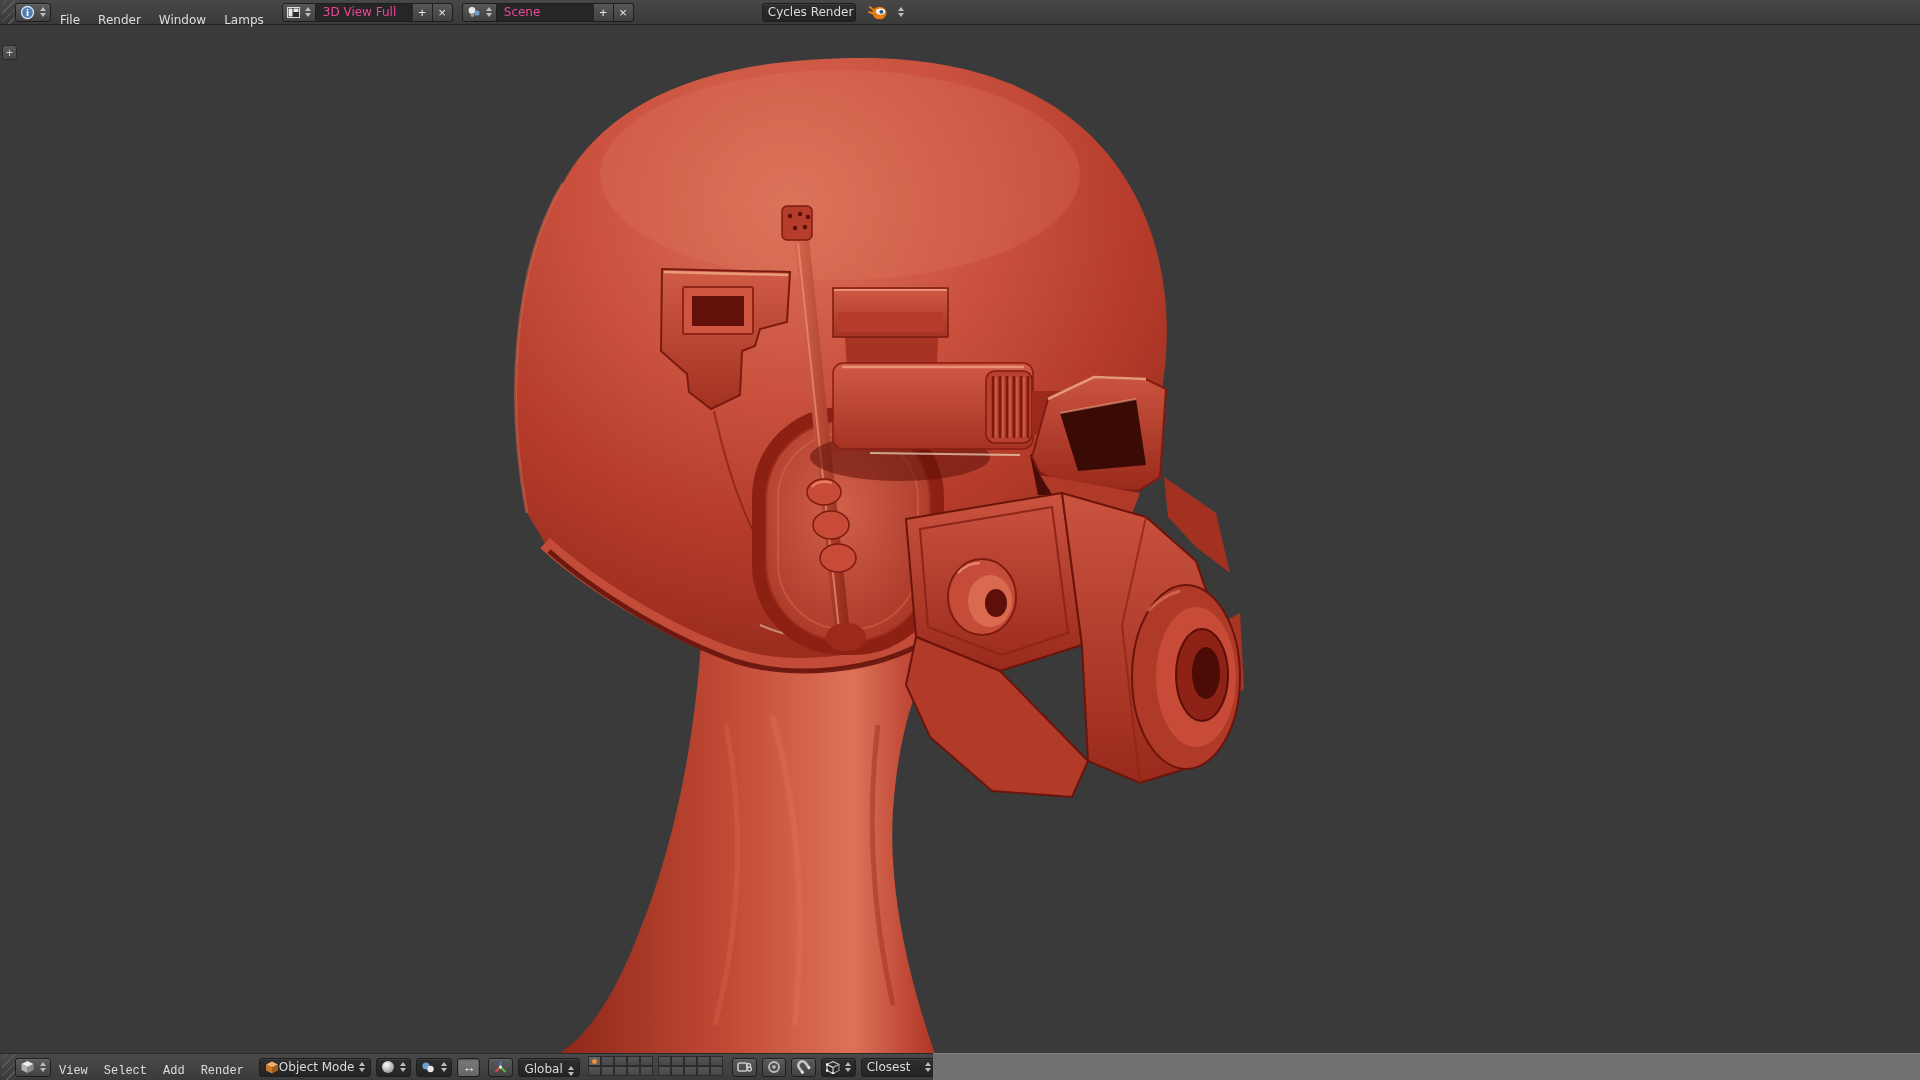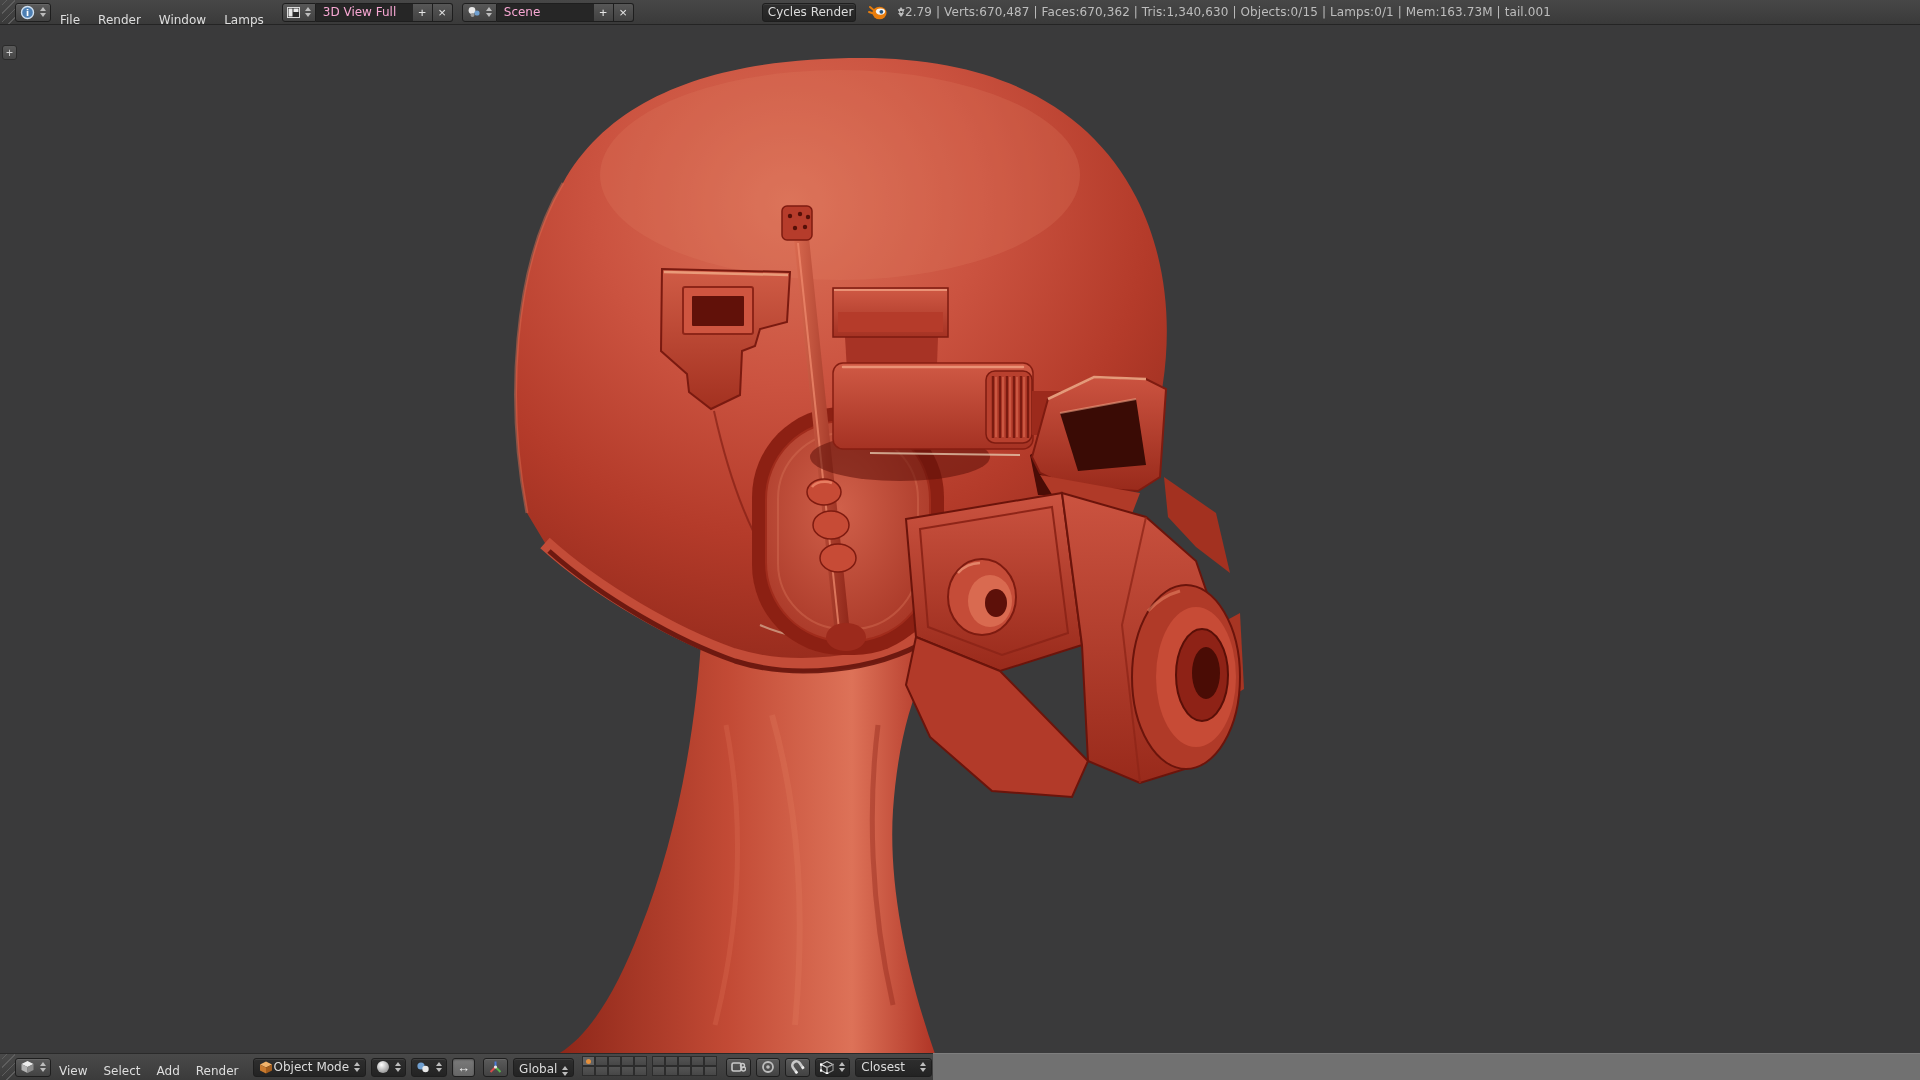--- a/index.html
+++ b/index.html
@@ -28,21 +28,21 @@
   .dd .lbl { white-space:nowrap; }
   .st { display:flex; flex-direction:column; gap:2px; margin-left:5px; }
   .st i { display:block; width:0; height:0; border-left:3.5px solid transparent; border-right:3.5px solid transparent; }
   .st .up { border-bottom:4px solid #bdbdbd; }
   .st .dn { border-top:4px solid #bdbdbd; }
   .menus { display:flex; align-items:center; }
   .menu-item { padding:8px 9px; height:25px; line-height:25px; cursor:pointer; color:#dedede; }
   .selector { display:flex; align-items:stretch; height:19px; margin-left:9px; }
   .selector .seg { border:1px solid #1e1e1e; display:flex; align-items:center; }
   .selector .icon-seg { background:linear-gradient(180deg,#575757,#414141); border-radius:3px 0 0 3px; padding:0 4px; cursor:pointer; }
-  .selector .field { background:#262626; width:97px; padding:0 7px; color:#f9a8d4; border-left:none; border-right:none; cursor:text; }
+  .selector .field { background:#262626; width:97px; padding:0 7px; color:#ec4899; border-left:none; border-right:none; cursor:text; }
   .selector .mini { width:20px; justify-content:center; background:linear-gradient(180deg,#575757,#414141); color:#e6e6e6; cursor:pointer; border-left:none; }
   .selector .mini:last-child { border-radius:0 3px 3px 0; }
   .engine { width:94px; margin-left:128px; justify-content:space-between;gap:40px; }
   .logo { margin-left:12px; flex:0 0 auto; }
   .stats { margin-left:11px; color:#bdbdbd; white-space:nowrap; letter-spacing:.1px; }
 
   
   .viewport { position:relative; flex:1 1 auto; background:#3a3a3b; overflow:hidden; }
   .viewport svg.model { position:absolute; left:0; top:0; }
   .vp-add {
@@ -52,21 +52,21 @@
   }
 
   
   .bottombar { height:27px; flex:0 0 27px; display:flex; position:relative; z-index:3; }
   .bb-dark {
     width:933px; flex:0 0 933px; display:flex; align-items:center;
     background:linear-gradient(180deg,#494949,#3b3b3b);
     border-top:1px solid #2a2a2a; padding-left:2px;
   }
   .bb-light { flex:1 1 auto; background:#717171; border-top:1px solid #7e7e7e; }
-  .bb-dark .menu-item { height:27px; line-height:27px; padding:4px 8px; }
+  .bb-dark .menu-item { height:27px; line-height:27px; padding:4px 8px;font-family:Liberation Mono, monospace; }
   .mode-dd { margin-left:7px; }
   .mode-dd .lbl { margin-left:0; }
   .icon-dd { margin-left:5px; padding:0 4px; }
   .toggle-on {
     background:linear-gradient(180deg,#7a7a7a,#666); color:#f2f2f2;
     box-shadow:inset 0 1px 2px rgba(0,0,0,.35);
   }
   .pair { display:flex; margin-left:8px; }
   .pair .btn { border-radius:0; }
   .pair .btn:first-child { border-radius:3px 0 0 3px; }
@@ -156,21 +156,20 @@
     </div>
 
     <svg class="logo" width="19" height="16" viewBox="0 0 19 16">
       <path d="M2 3 L8 8" stroke="#e87d0d" stroke-width="2" stroke-linecap="round"></path>
       <path d="M1 8 L7 10" stroke="#e87d0d" stroke-width="2" stroke-linecap="round"></path>
       <ellipse cx="11.5" cy="9" rx="7" ry="6.3" fill="#e87d0d"></ellipse>
       <ellipse cx="12.5" cy="7.6" rx="4.6" ry="3.1" fill="#f4f4f4"></ellipse>
       <circle cx="13.4" cy="7.8" r="1.9" fill="#25537d"></circle>
     </svg>
 
-    <div class="stats">v2.79 | Verts:670,487 | Faces:670,362 | Tris:1,340,630 | Objects:0/15 | Lamps:0/1 | Mem:163.73M | tail.001</div>
   </header>
 
   <main class="viewport">
     <svg class="model" width="1920" height="1029" viewBox="0 0 1920 1029">
       <defs>
         <radialGradient id="gDome" cx="42%" cy="24%" r="85%">
           <stop offset="0" stop-color="#db7158"></stop>
             <stop offset=".35" stop-color="#cb5340"></stop>
           <stop offset=".65" stop-color="#b43b2a"></stop>
             <stop offset=".86" stop-color="#9c2e1f"></stop>

